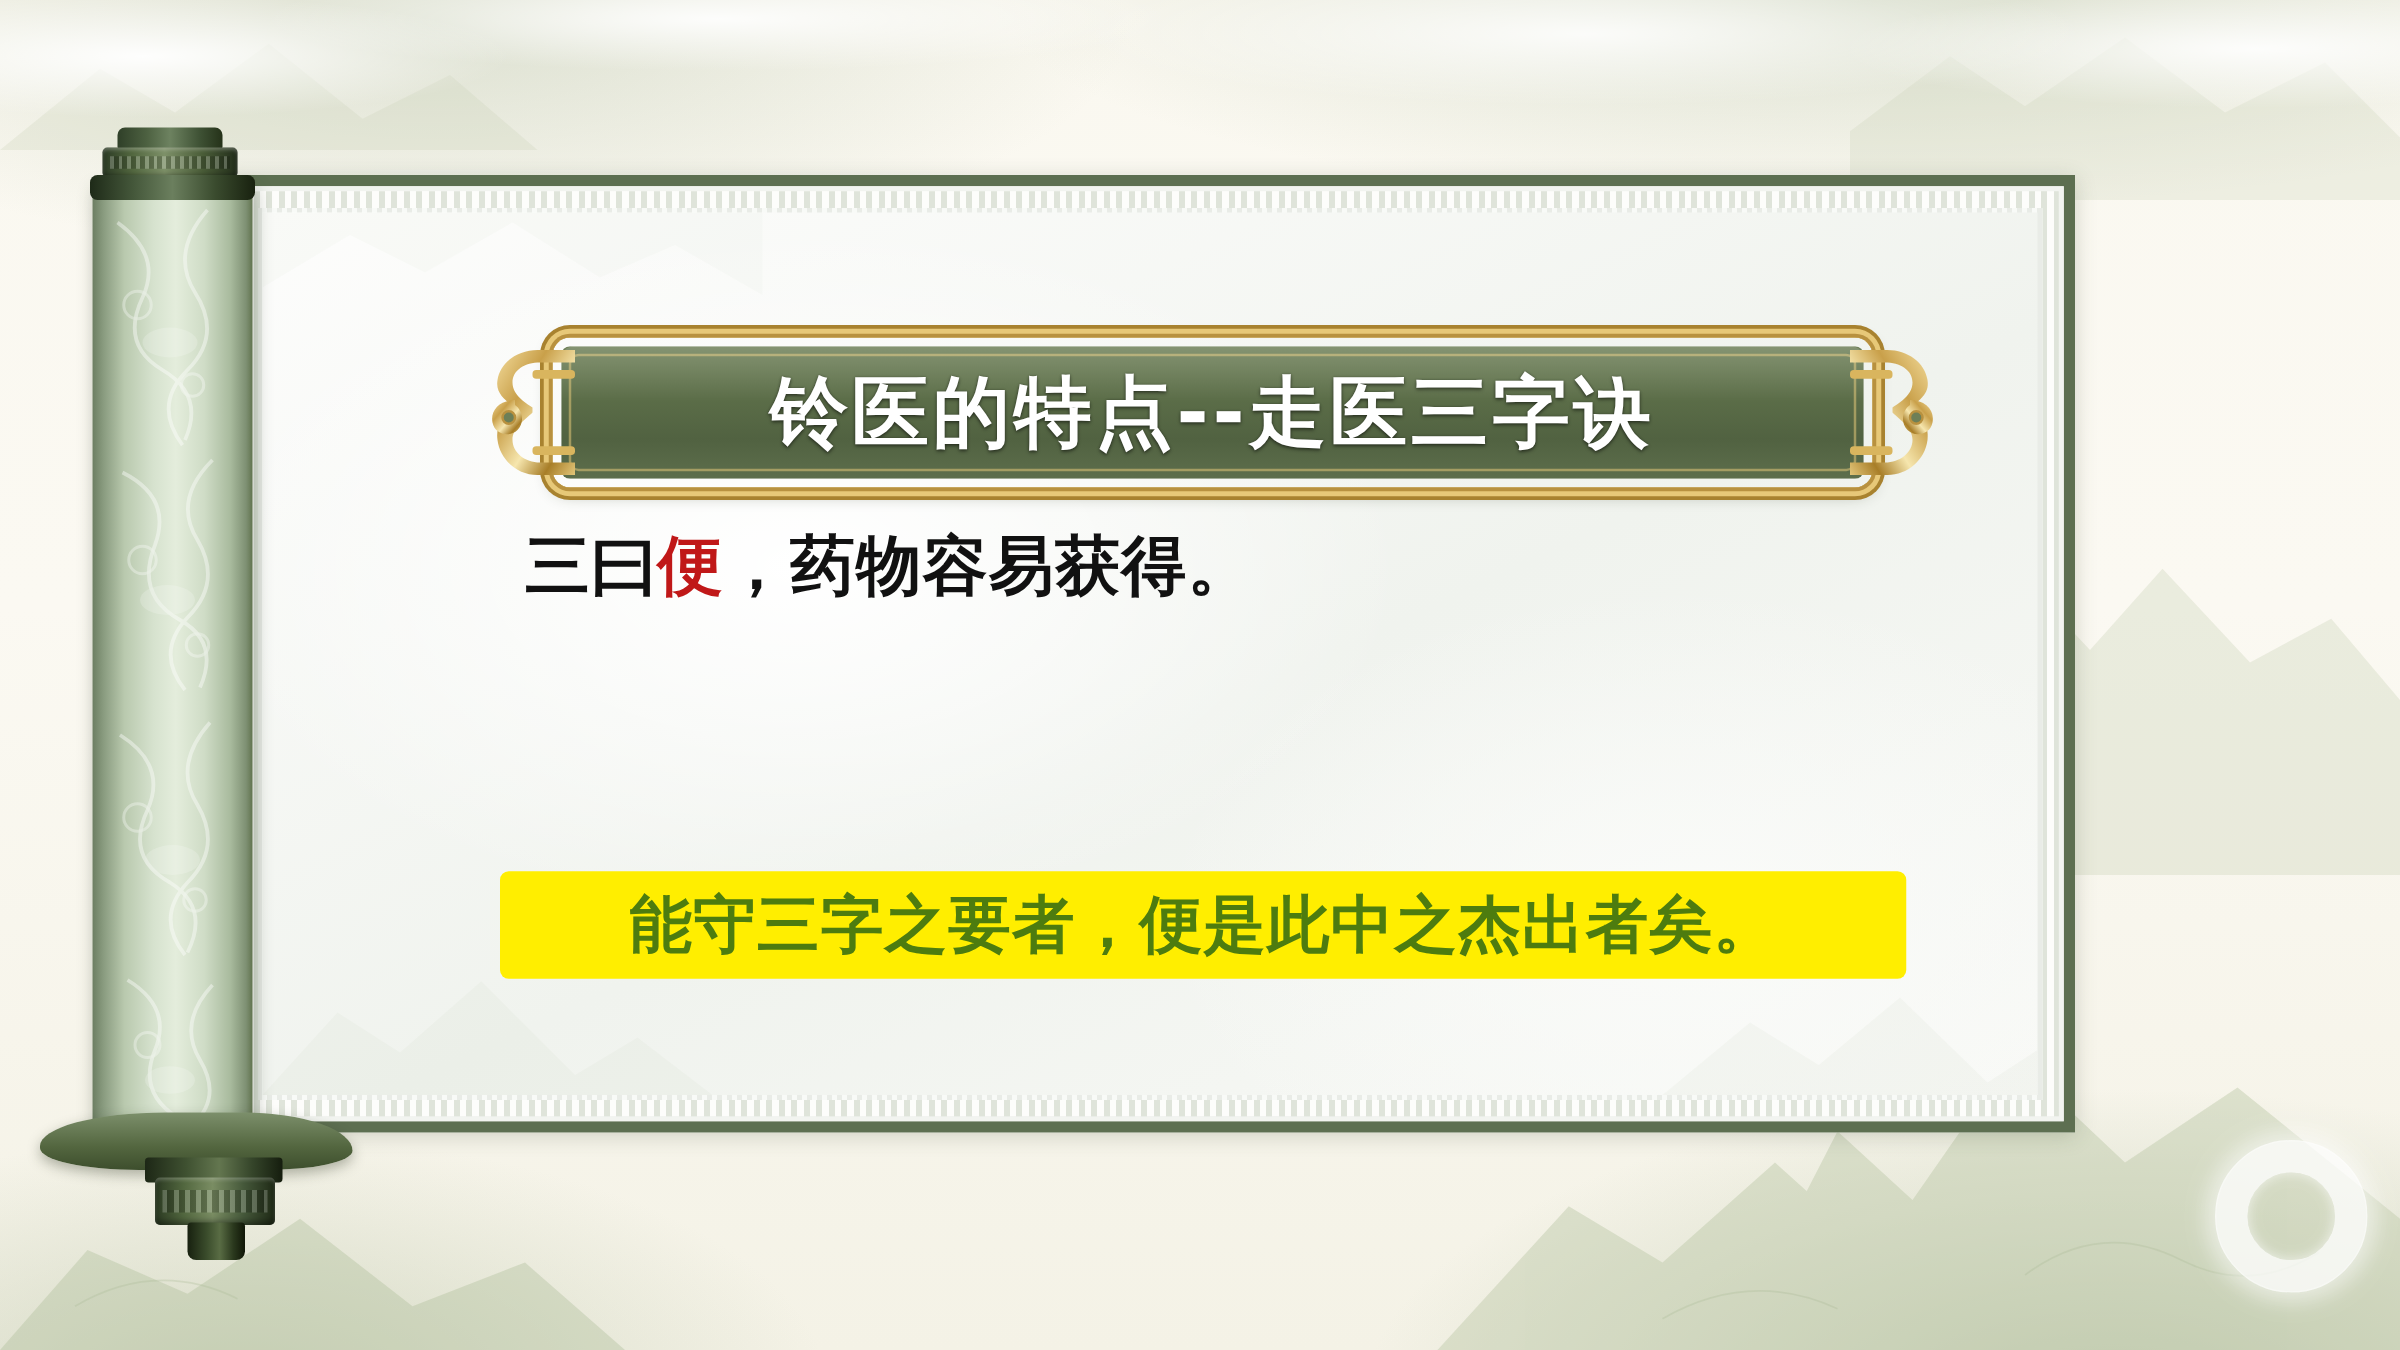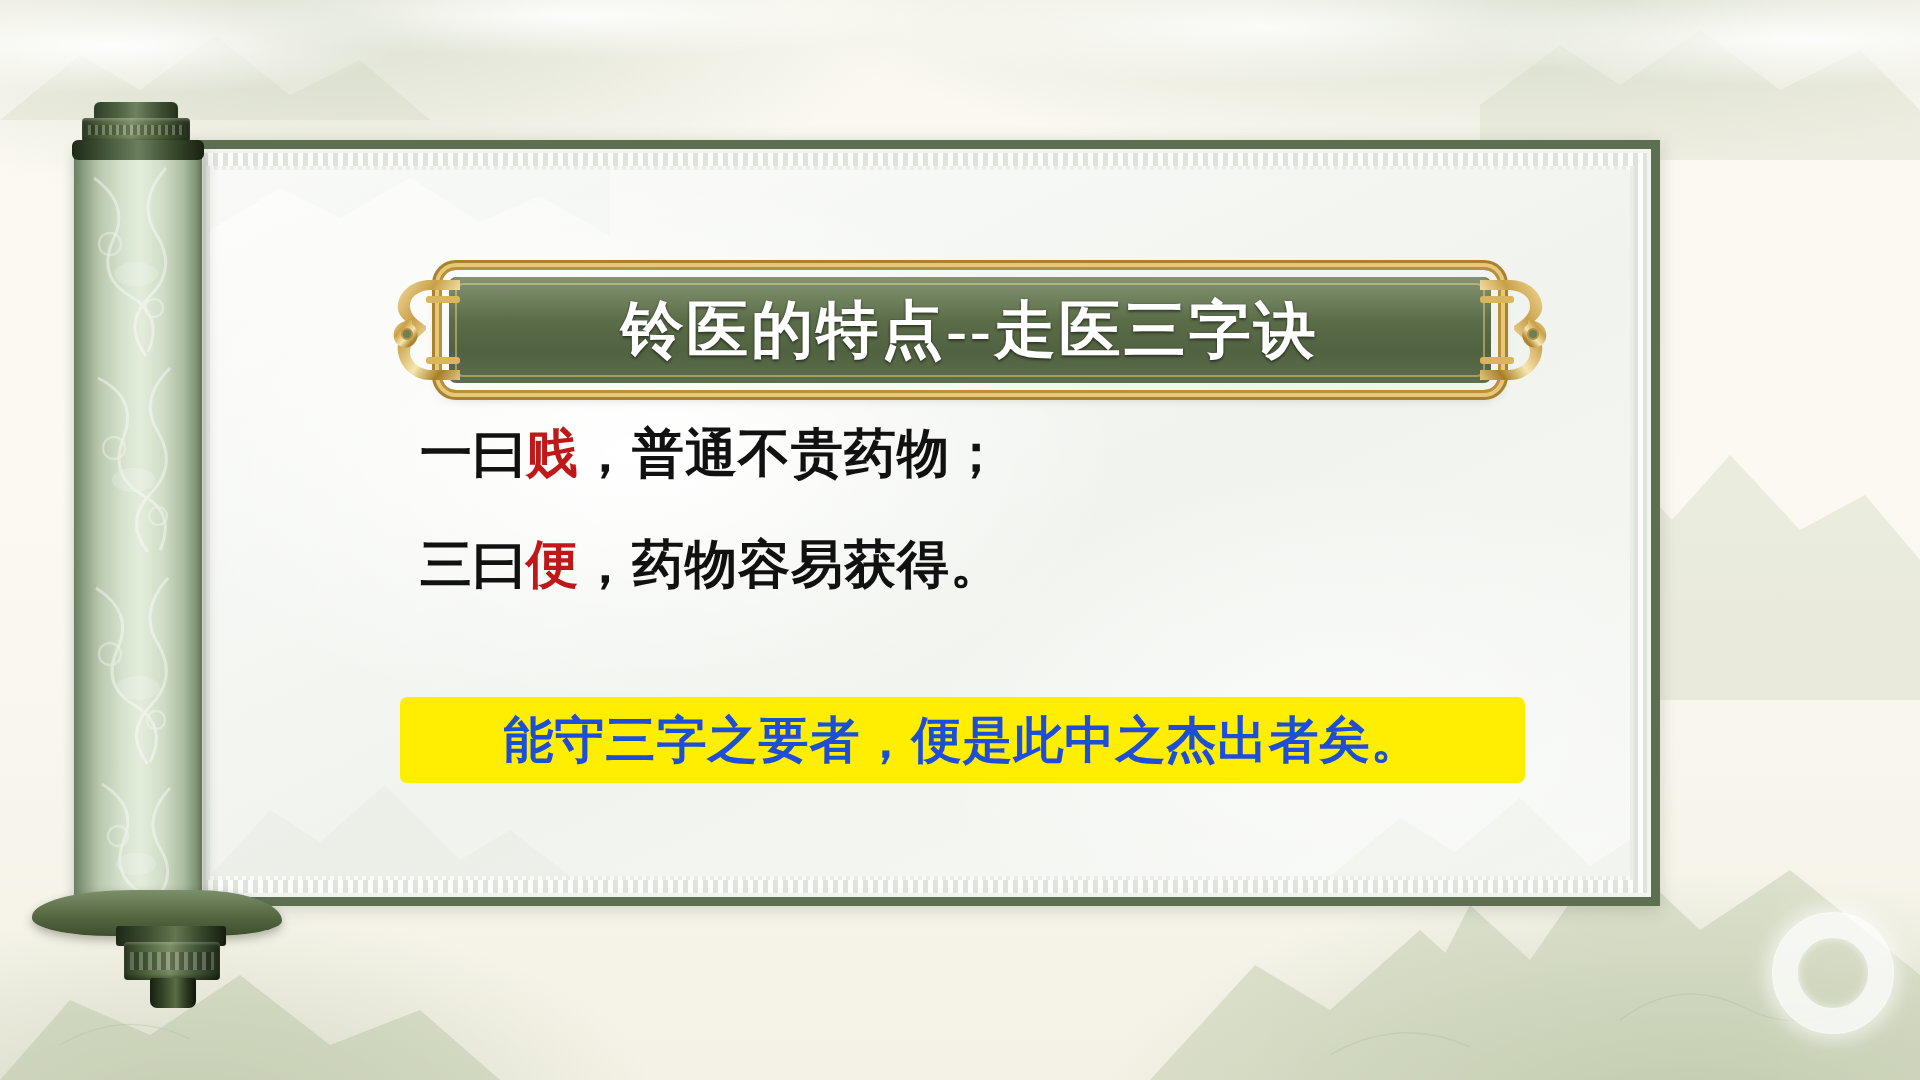--- a/index.html
+++ b/index.html
@@ -62,21 +62,20 @@
     background:
       repeating-linear-gradient(90deg,#e9ece7 0 4px,#f8faf7 4px 8px) padding-box,
       repeating-linear-gradient(90deg,#dfe4da 0 5px,#fdfdfb 5px 10px) border-box;
   }
   
   #paper-field{position:absolute;left:30px;top:30px;right:30px;bottom:30px;
     background:
       radial-gradient(ellipse 700px 400px at 30% 40%, #ffffff 0%, rgba(255,255,255,0) 70%),
       radial-gradient(ellipse 600px 380px at 80% 80%, #fafbf9 0%, rgba(250,251,249,0) 70%),
       linear-gradient(155deg,#fdfdfc 0%,#f0f3ee 55%,#f8f9f6 100%);
-    font-family: Liberation Serif, serif;
   }
   
   #paper-wash{position:absolute;inset:0;pointer-events:none;opacity:.30;}
   #paper-wash svg{width:100%;height:100%;display:block;}
 
   
   #scroll-roll{position:absolute;left:14px;top:48px;width:128px;height:752px;
     background:
       linear-gradient(90deg,
         #6c7e62 0%, #8a9c80 7%, #b9c9ae 20%,
@@ -144,21 +143,21 @@
   
   #content-lines{position:absolute;left:210px;top:255px;width:1140px;}
   .body-line{font-size:52px;font-weight:bold;color:#111111;
     letter-spacing:1px;line-height:1.1;margin-bottom:54px;white-space:nowrap;}
   .accent{color:#c01818;}
 
   
   #highlight-box{position:absolute;left:190px;top:527px;width:1125px;height:86px;
     background:#ffee00;border-radius:7px;
     display:flex;align-items:center;justify-content:center;}
-  #highlight-text{font-size:50px;font-weight:bold;color:#1d4ed8;letter-spacing:1px;white-space:nowrap;}
+  #highlight-text{font-size:50px;font-weight:bold;color:#4d7c0f;letter-spacing:1px;white-space:nowrap;}
 </style>
 </head>
 <body>
 
 <div id="bg-layer"></div>
 
 <div id="bg-mountains">
   <svg viewBox="0 0 1920 1080" preserveAspectRatio="none">
     <g fill="#b9c6a4" opacity="0.42">
       <path d="M1380 1080 L1470 905 L1530 960 L1610 845 L1700 930 L1790 870 L1920 975 L1920 1080 Z"></path>
@@ -245,23 +244,20 @@
             <circle cx="17" cy="58" r="5" fill="#6d7f57" stroke="#b8913f" stroke-width="2"></circle>
             <rect x="36" y="20" width="34" height="7" rx="3" fill="#d9b55e"></rect>
             <rect x="36" y="81" width="34" height="7" rx="3" fill="#d9b55e"></rect>
           </svg>
         </div>
 
         <div id="title-text">铃医的特点--走医三字诀</div>
       </div>
 
       <div id="content-lines">
-        <div class="body-line">
-          <span>一曰</span><span class="accent">贱</span><span>，普通不贵药物；</span>
-        </div>
         <div class="body-line">
           <span>三曰</span><span class="accent">便</span><span>，药物容易获得。</span>
         </div>
       </div>
 
       <div id="highlight-box">
         <span id="highlight-text">能守三字之要者，便是此中之杰出者矣。</span>
       </div>
 
     </div>

